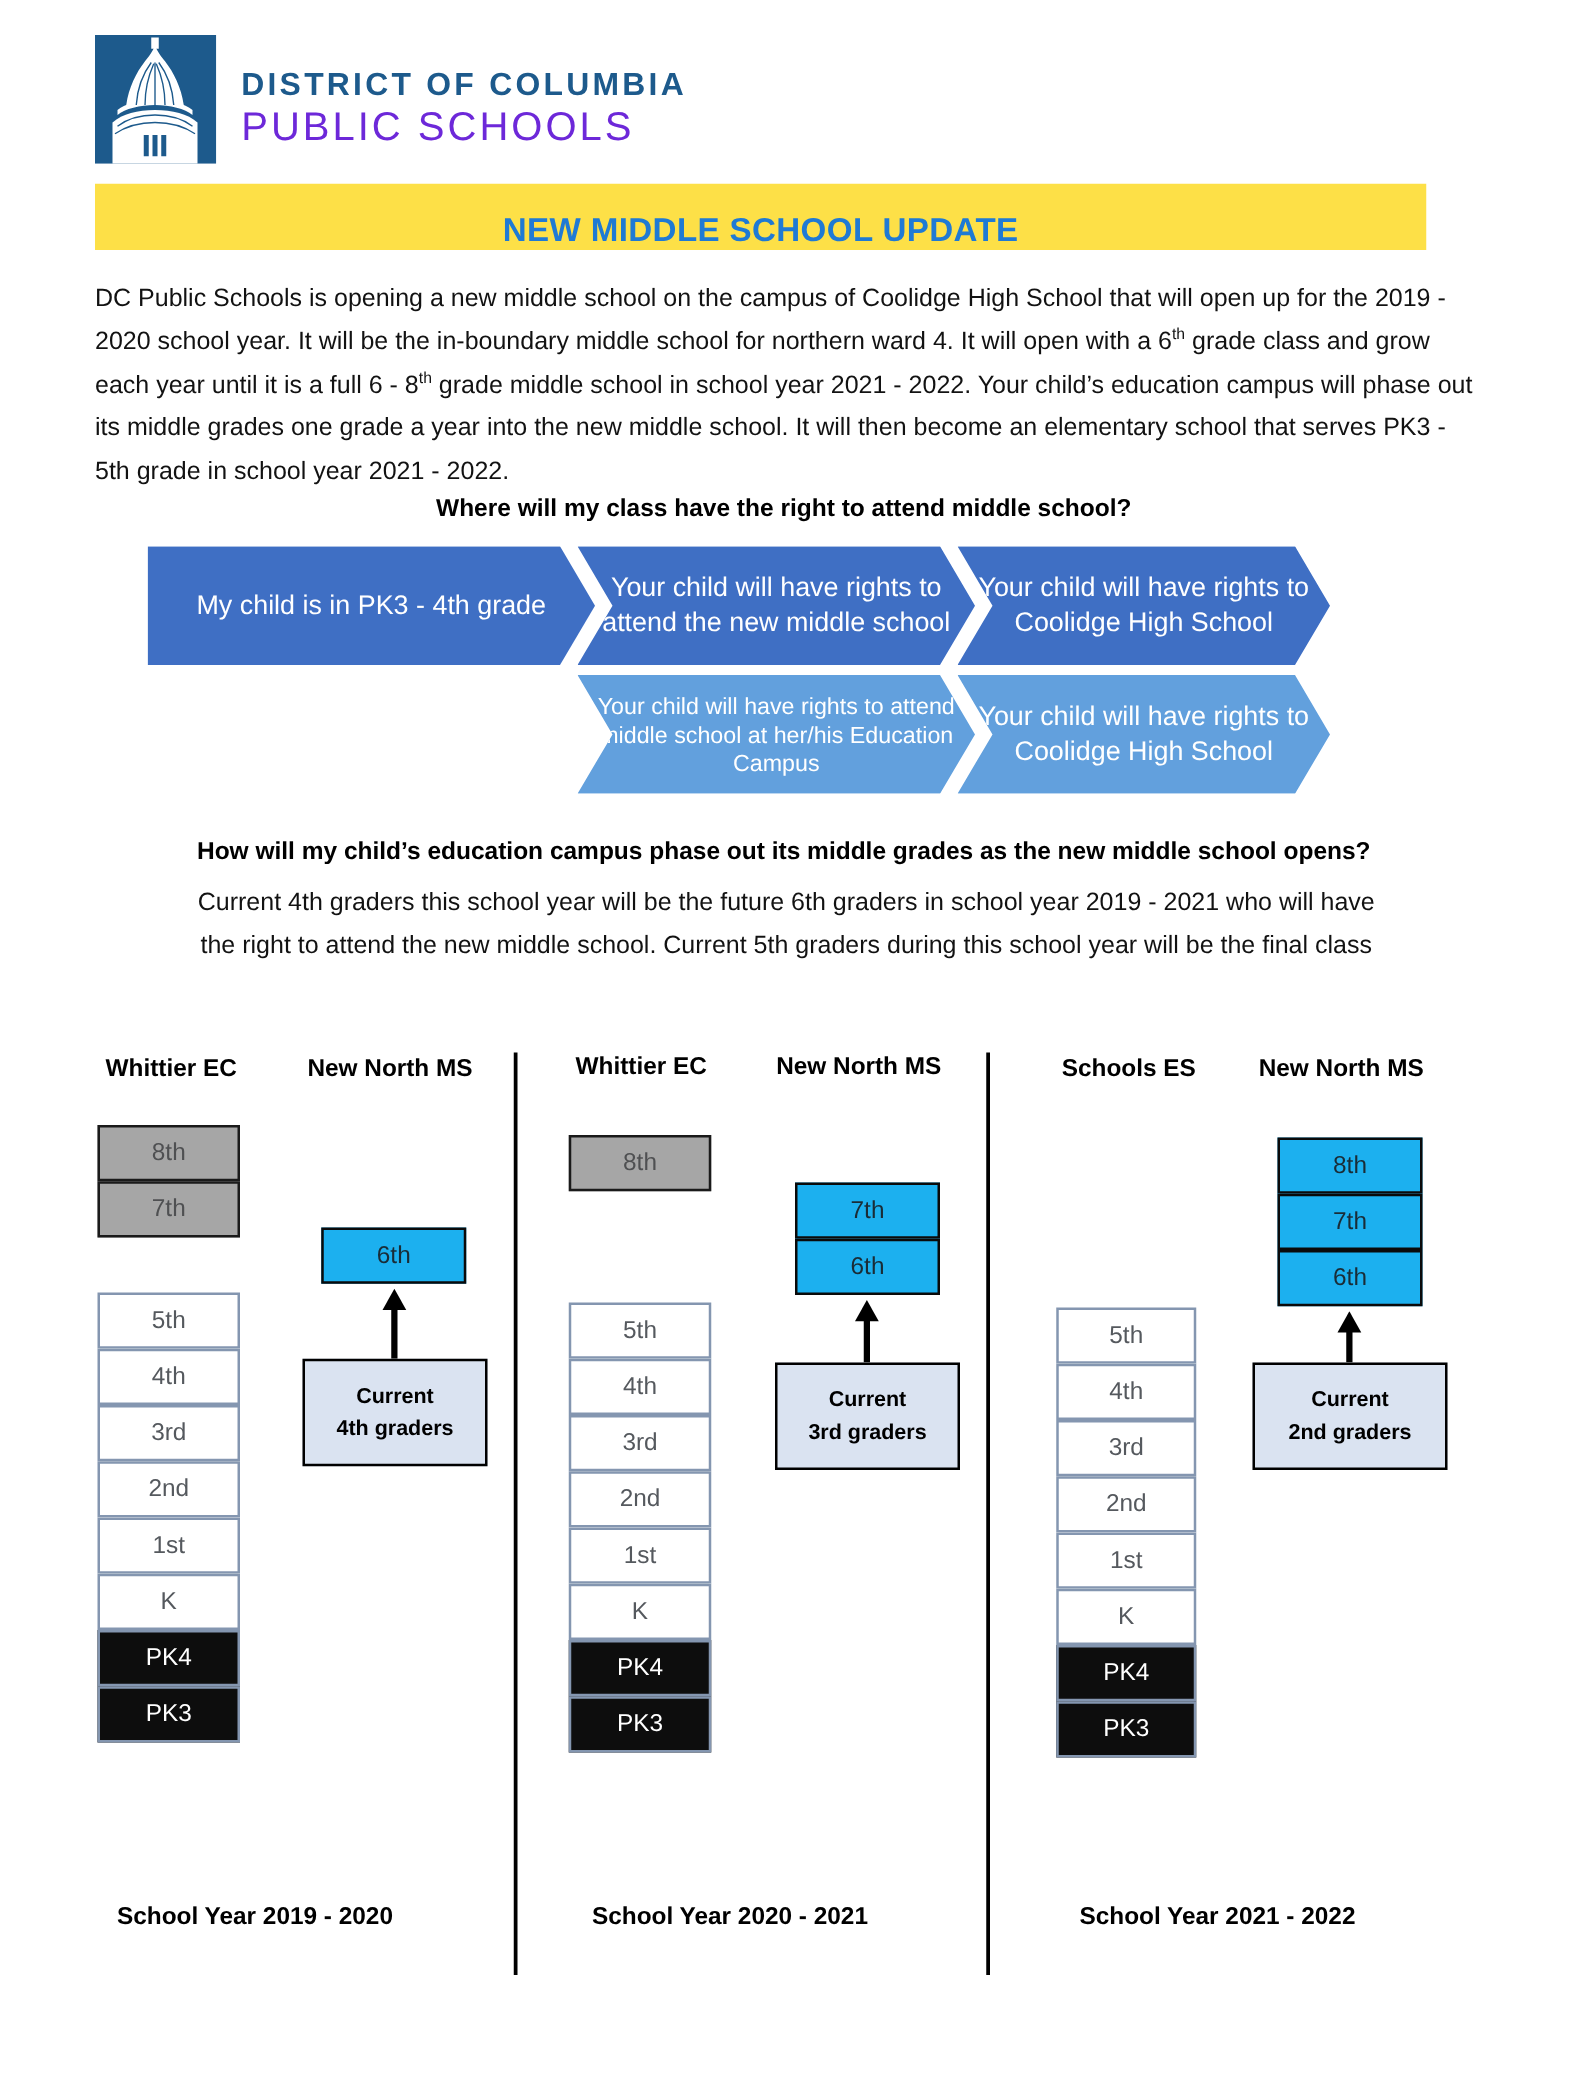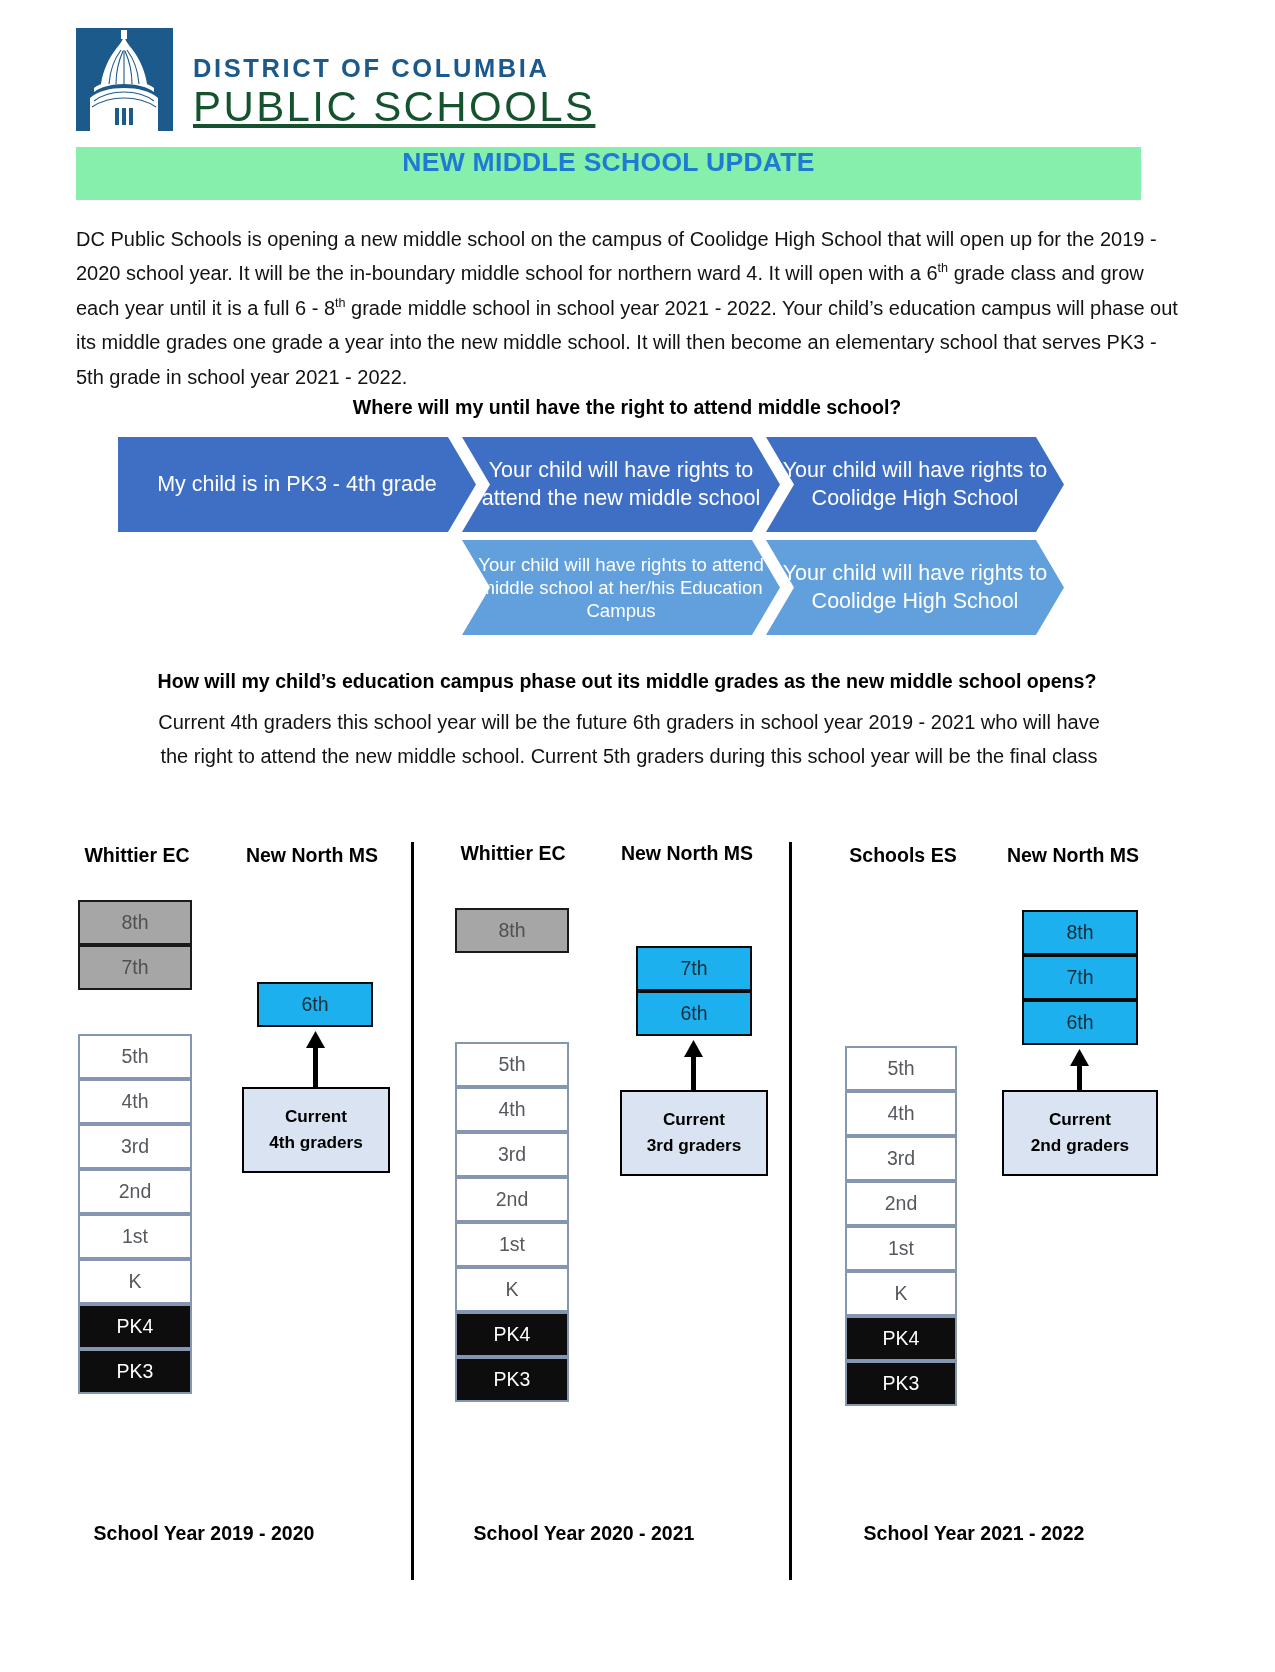--- a/index.html
+++ b/index.html
@@ -37,40 +37,39 @@
   }
   .logo-line1 {
     font-size: 25.5px;
     letter-spacing: 2.6px;
     color: #1d5a8c;
     font-weight: 600;
     line-height: 1;
     white-space: nowrap;
   }
   .logo-line2 {
-    font-size: 42px;
+    font-size: 32px;
     letter-spacing: 2.4px;
-    color: #14532d;
+    color: #6d28d9;
     font-weight: 400;
     line-height: 1.06;
     white-space: nowrap;
     margin-top: 3px;
-    text-decoration: underline;
   }
 
   
   .banner {
     position: absolute;
     left: 76px;
     top: 147px;
     width: 1065px;
     height: 53px;
-    background: #86efac;
+    background: #fde047;
     display: flex;
-    align-items: flex-start;
+    align-items: flex-end;
     justify-content: center;
   }
   .banner-title {
     color: #1f7ad4;
     font-size: 26.5px;
     font-weight: bold;
     letter-spacing: 0.3px;
   }
 
   
@@ -249,21 +248,21 @@
     <div class="logo-line2">PUBLIC SCHOOLS</div>
   </div>
 </div>
 
 <div class="banner">
   <div class="banner-title">NEW MIDDLE SCHOOL UPDATE</div>
 </div>
 
 <div class="para" id="para-intro"><span>DC Public Schools is opening a new middle school on the campus of Coolidge High School that will open up for the 2019 - 2020 school year. It will be the in-boundary middle school for northern ward 4. It will open with a 6</span><sup>th</sup><span> grade class and grow each year until it is a full 6 - 8</span><sup>th</sup><span> grade middle school in school year 2021 - 2022. Your child’s education campus will phase out its middle grades one grade a year into the new middle school. It will then become an elementary school that serves PK3 - 5th grade in school year 2021 - 2022.</span></div>
 
-<div class="qheading" id="q1">Where will my until have the right to attend middle school?</div>
+<div class="qheading" id="q1">Where will my class have the right to attend middle school?</div>
 
 <div class="chev-wrap">
   <div class="chev-row row-dark">
     <div class="chev c1">
         <span>My child is in PK3 - 4th grade</span>
       </div>
     <div class="chev c2">
         <span>Your child will have rights to attend the new middle school</span>
       </div>
     <div class="chev c3">

